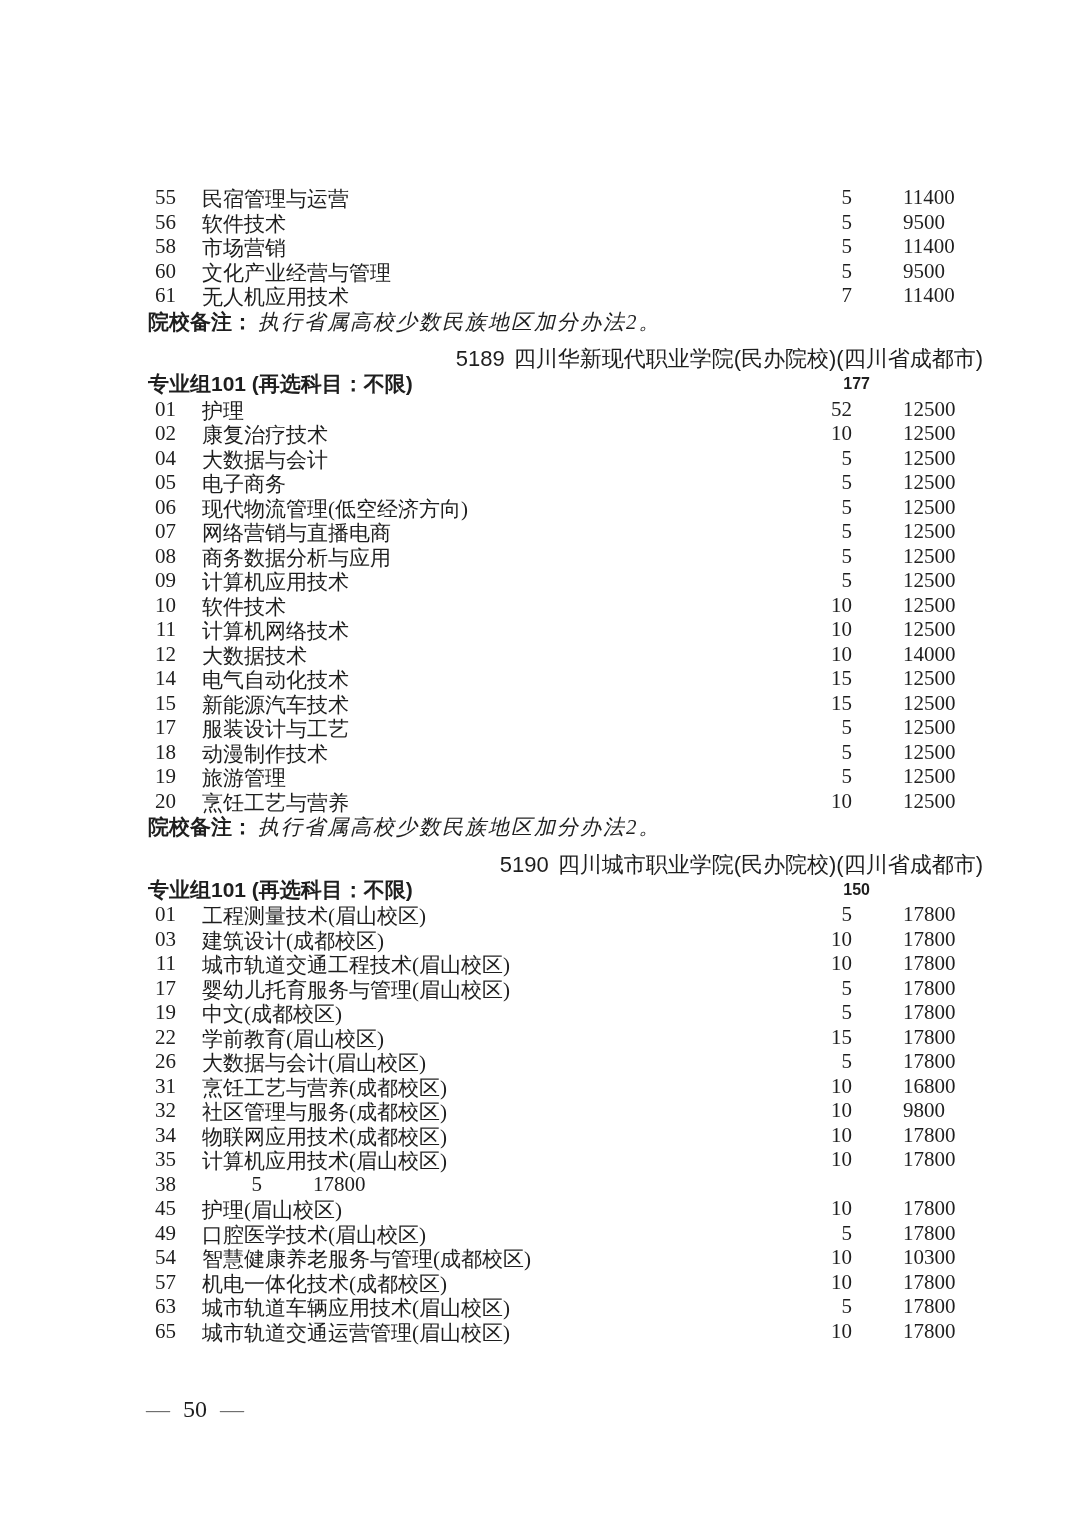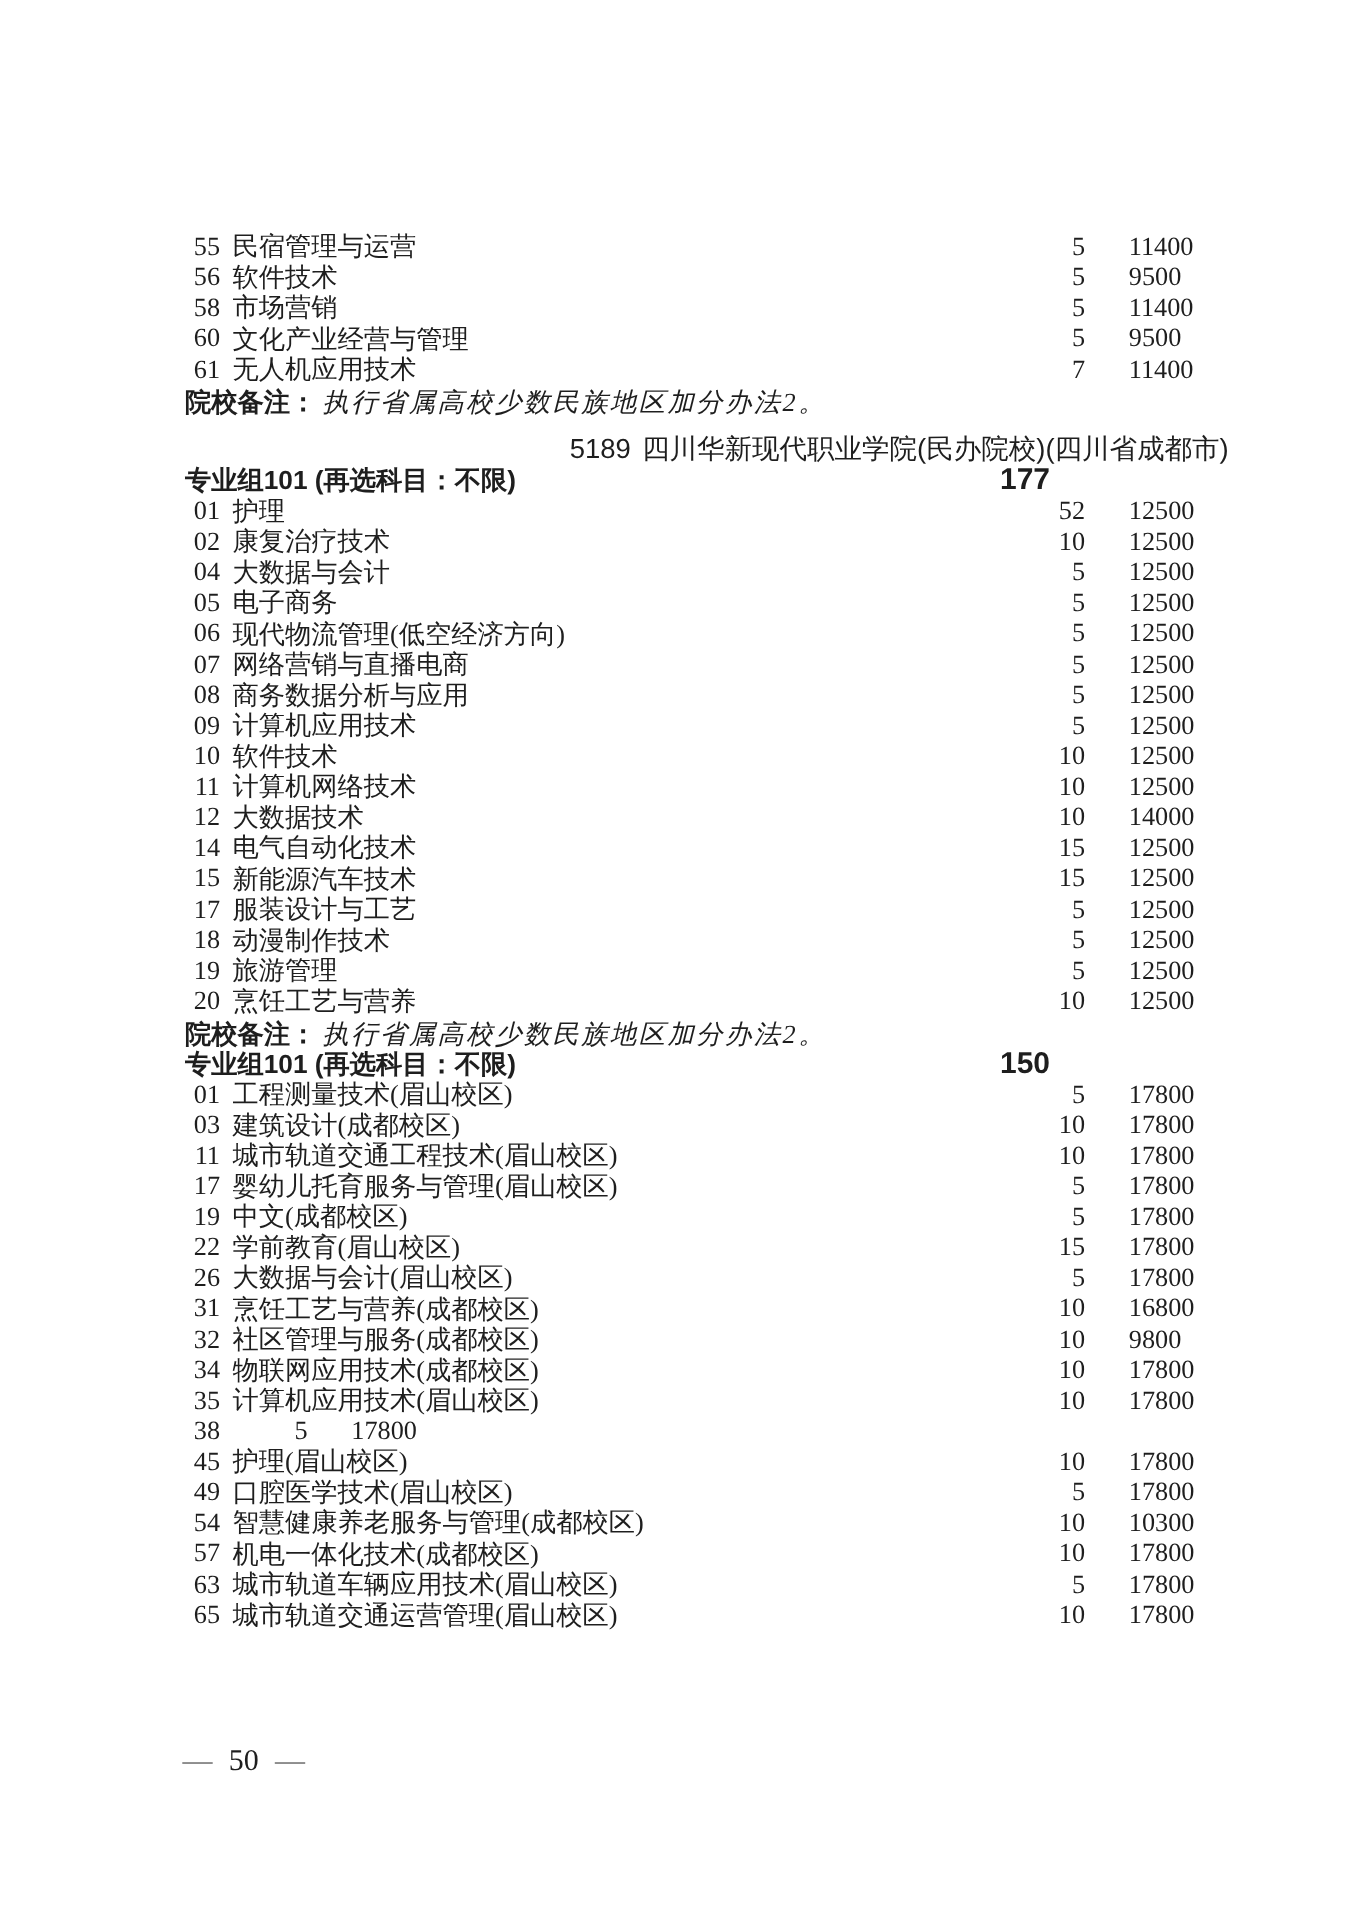--- a/index.html
+++ b/index.html
@@ -42,32 +42,33 @@
     align-items: center;
     font-family: "Liberation Sans", sans-serif;
     font-weight: bold;
     font-size: 21px;
     white-space: nowrap;
   }
   .group-label { flex: 1 1 auto; min-width: 0; }
   .group-total {
     flex: none;
     width: 70px;
-    text-align: left;
+    text-align: right;
     margin-right: 113px;
-    font-size: 24px;
+    font-size: 16px;
   }
 
   .prog-row {
     height: 24.5px;
     display: flex;
-    align-items: center;
+    align-items: flex-start;
     font-family: "Liberation Serif", serif;
     font-size: 21px;
     white-space: nowrap;
+    gap: 16px;
   }
   .col-no   { flex: none; width: 28px; text-align: right; }
   .col-name { flex: 1 1 auto; min-width: 0; margin-left: 10px; overflow: hidden; }
   .col-count{ flex: none; width: 70px; text-align: right; }
   .col-fee  { flex: none; width: 80px; margin-left: 35px; text-align: left; }
 
   .remark-row {
     height: 25px;
     display: flex;
     white-space: nowrap;
@@ -250,20 +251,24 @@
             <span class="col-name">烹饪工艺与营养</span>
             <span class="col-count">10</span>
             <span class="col-fee">12500</span>
           </div>
           <div class="remark-row">
             <span class="remark-label">院校备注：</span>
             <span class="remark-text">执行省属高校少数民族地区加分办法2。</span>
           </div>
         </section>
         <section class="inst-section">
+          <div class="inst-header">
+            <span class="inst-code">5190</span>
+            <span class="inst-name">四川城市职业学院(民办院校)(四川省成都市)</span>
+          </div>
           <div class="group-row">
             <span class="group-label">专业组101 (再选科目：不限)</span>
             <span class="group-total">150</span>
           </div>
           <div class="prog-row">
             <span class="col-no">01</span>
             <span class="col-name">工程测量技术(眉山校区)</span>
             <span class="col-count">5</span>
             <span class="col-fee">17800</span>
           </div>

